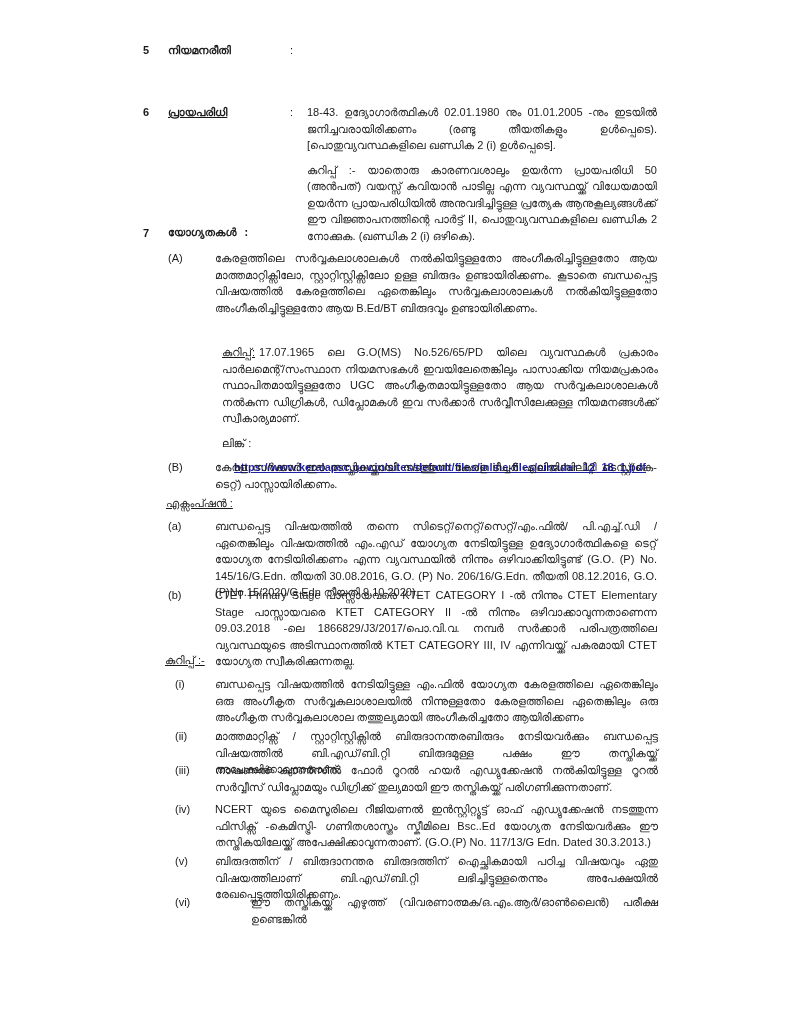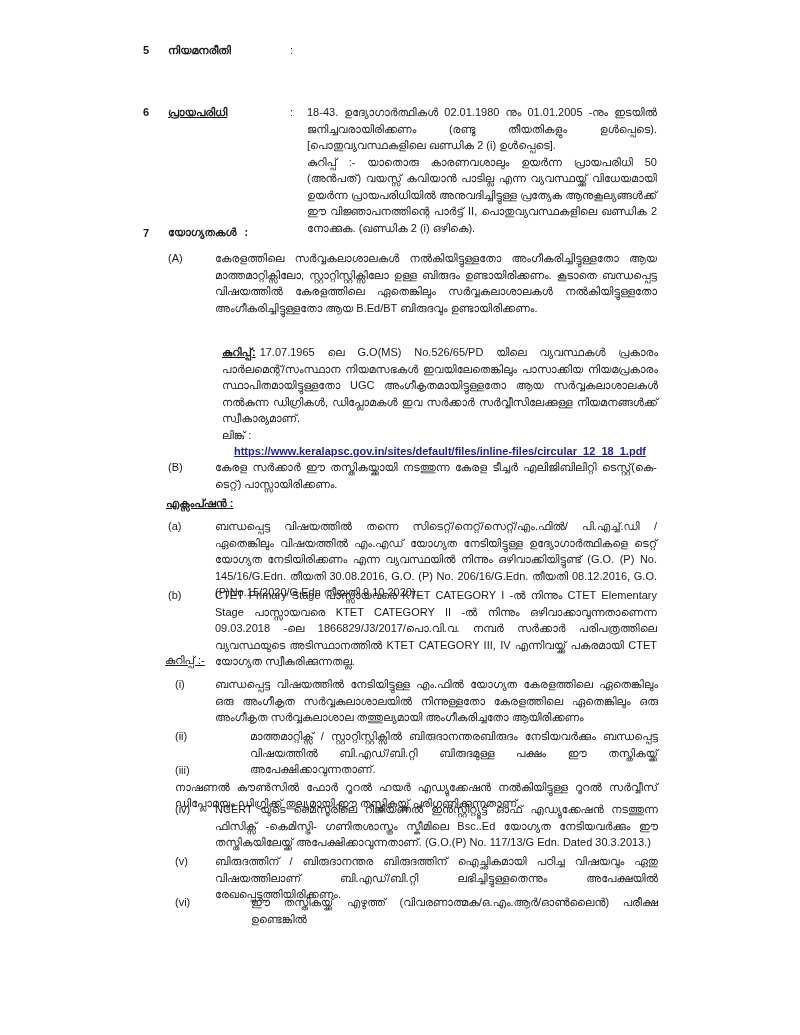--- a/index.html
+++ b/index.html
@@ -23,32 +23,32 @@
   .cell-label { width: 122px; font-weight: bold; flex: 0 0 auto; }
   .cell-colon { width: 17px; flex: 0 0 auto; }
   .cell-text  { flex: 1 1 auto; }
   .marker-wide   { width: 47px; flex: 0 0 auto; }
   .marker-narrow { width: 40px; flex: 0 0 auto; }
   .just {
     text-align: justify;
     text-align-last: left;
   }
   .u  { text-decoration: underline; }
-  .b  { font-weight: bold; }
+  .b  { font-weight: normal; }
   .note-label { margin-right: 4px; }
   .link-line {
     text-align: center;
     margin-top: 2px;
   }
   .url {
     font-weight: bold;
     text-decoration: underline;
     word-break: break-all;
   }
-  .para + .para { margin-top: 0; }
+  .para + .para { margin-top: 8px; }
 </style>
 </head>
 <body>
 
 <div class="page">
 
   <div class="abs row" style="top:42px; left:143px; width:514px;">
     <div class="cell-num">5</div>
     <div class="cell-label">നിയമനരീതി</div>
     <div class="cell-colon">:</div>
@@ -101,26 +101,26 @@
     <div class="cell-text just">CTET Primary Stage പാസ്സായവരെ KTET CATEGORY I -ൽ നിന്നും CTET Elementary Stage പാസ്സായവരെ KTET CATEGORY II -ൽ നിന്നും ഒഴിവാക്കാവുന്നതാണെന്ന 09.03.2018 -ലെ 1866829/J3/2017/പൊ.വി.വ. നമ്പർ സർക്കാർ പരിപത്രത്തിലെ വ്യവസ്ഥയുടെ അടിസ്ഥാനത്തിൽ KTET CATEGORY III, IV എന്നിവയ്ക്ക് പകരമായി CTET യോഗ്യത സ്വീകരിക്കുന്നതല്ല.</div>
   </div>
 
   <div class="abs u" style="top:652px; left:165px;">കുറിപ്പ് :-</div>
 
   <div class="abs row" style="top:676px; left:175px; width:483px;">
     <div class="marker-narrow">(i)</div>
     <div class="cell-text just">ബന്ധപ്പെട്ട വിഷയത്തിൽ നേടിയിട്ടുള്ള എം.ഫിൽ യോഗ്യത കേരളത്തിലെ ഏതെങ്കിലും ഒരു അംഗീകൃത സർവ്വകലാശാലയിൽ നിന്നുള്ളതോ കേരളത്തിലെ ഏതെങ്കിലും ഒരു അംഗീകൃത സർവ്വകലാശാല തത്തുല്യമായി അംഗീകരിച്ചതോ ആയിരിക്കണം</div>
   </div>
 
-  <div class="abs row" style="top:728px; left:175px; width:483px;gap:35px;">
+  <div class="abs row" style="top:728px; left:175px; width:483px;">
     <div class="marker-narrow">(ii)</div>
     <div class="cell-text just">മാത്തമാറ്റിക്സ് / സ്റ്റാറ്റിസ്റ്റിക്സിൽ ബിരുദാനന്തരബിരുദം നേടിയവർക്കും ബന്ധപ്പെട്ട വിഷയത്തിൽ ബി.എഡ്/ബി.റ്റി ബിരുദമുള്ള പക്ഷം ഈ തസ്തികയ്ക്ക് അപേക്ഷിക്കാവുന്നതാണ്.</div>
   </div>
 
-  <div class="abs row" style="top:762px; left:175px; width:483px;flex-direction:column;">
+  <div class="abs row" style="top:762px; left:175px; width:483px;">
     <div class="marker-narrow">(iii)</div>
     <div class="cell-text just">നാഷണൽ കൗൺസിൽ ഫോർ റൂറൽ ഹയർ എഡ്യുക്കേഷൻ നൽകിയിട്ടുള്ള റൂറൽ സർവ്വീസ് ഡിപ്ലോമയും ഡിഗ്രിക്ക് തുല്യമായി ഈ തസ്തികയ്ക്ക് പരിഗണിക്കുന്നതാണ്.</div>
   </div>
 
   <div class="abs row" style="top:801px; left:175px; width:483px;">
     <div class="marker-narrow">(iv)</div>
     <div class="cell-text just">NCERT യുടെ മൈസൂരിലെ റീജിയണൽ ഇൻസ്റ്റിറ്റ്യൂട്ട് ഓഫ് എഡ്യുക്കേഷൻ നടത്തുന്ന ഫിസിക്സ് -കെമിസ്ട്രി- ഗണിതശാസ്ത്രം സ്കീമിലെ Bsc..Ed യോഗ്യത നേടിയവർക്കും ഈ തസ്തികയിലേയ്ക്ക് അപേക്ഷിക്കാവുന്നതാണ്. (G.O.(P) No. 117/13/G Edn. Dated 30.3.2013.)</div>
   </div>
 
   <div class="abs row" style="top:853px; left:175px; width:483px;">

